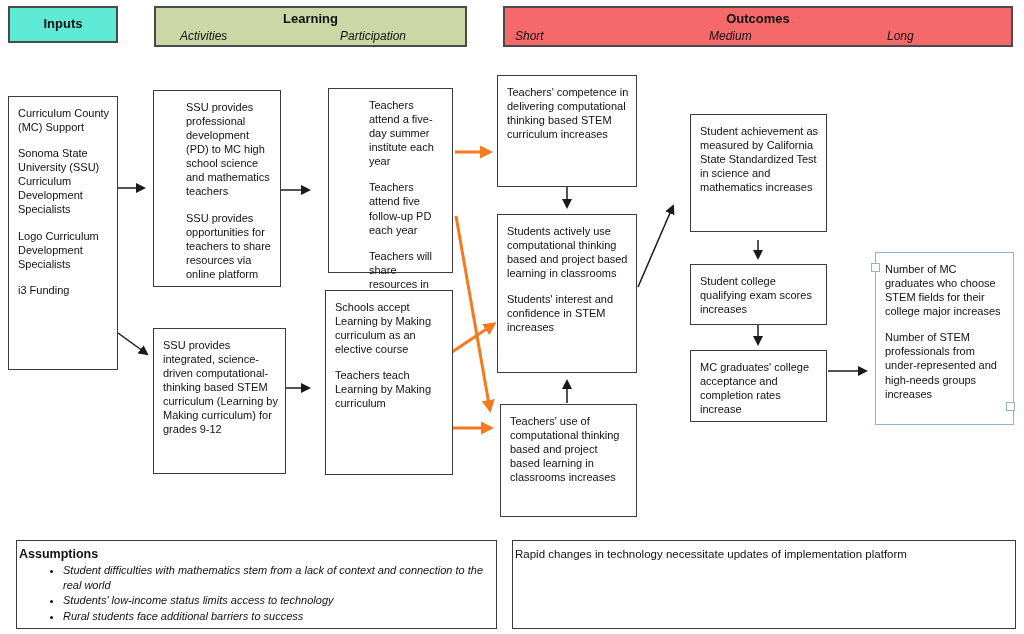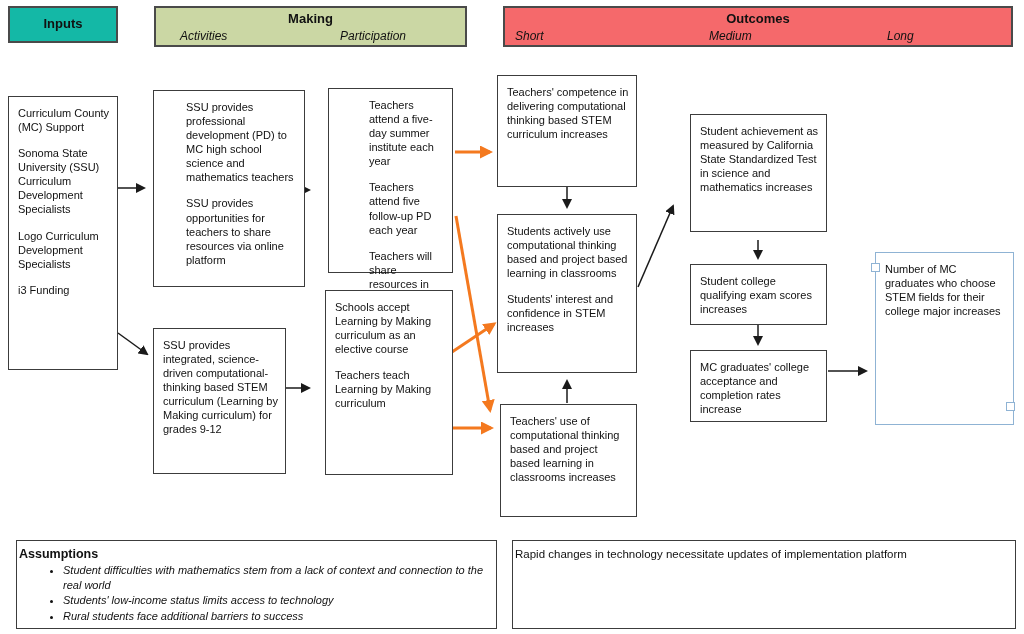--- a/index.html
+++ b/index.html
@@ -47,45 +47,45 @@
     <line x1="758" y1="240" x2="758" y2="258" stroke="#1a1a1a" stroke-width="1.5" marker-end="url(#mBlack)"></line>
     <line x1="758" y1="325" x2="758" y2="344" stroke="#1a1a1a" stroke-width="1.5" marker-end="url(#mBlack)"></line>
     <line x1="828" y1="371" x2="866" y2="371" stroke="#1a1a1a" stroke-width="1.5" marker-end="url(#mBlack)"></line>
 
     <line x1="455" y1="152" x2="490" y2="152" stroke="#f4791f" stroke-width="3" marker-end="url(#mOrange)"></line>
     <line x1="456" y1="216" x2="490" y2="410" stroke="#f4791f" stroke-width="3" marker-end="url(#mOrange)"></line>
     <line x1="452" y1="352" x2="494" y2="324" stroke="#f4791f" stroke-width="3" marker-end="url(#mOrange)"></line>
     <line x1="453" y1="428" x2="491" y2="428" stroke="#f4791f" stroke-width="3" marker-end="url(#mOrange)"></line>
   </svg>
 
-  <div class="hdr" style="left:8px;top:6px;width:110px;height:37px;background:#14b8a6;">
+  <div class="hdr" style="left:8px;top:6px;width:110px;height:37px;background:#5eead4;">
     <div class="hdr-title" style="padding-top:8px;">Inputs</div>
   </div>
 
   <div class="hdr" style="left:154px;top:6px;width:313px;height:41px;background:#cbd7a4;">
-    <div class="hdr-title">Making</div>
+    <div class="hdr-title">Learning</div>
     <div class="hdr-sub" style="left:24px;">Activities</div>
     <div class="hdr-sub" style="left:184px;">Participation</div>
   </div>
 
   <div class="hdr" style="left:503px;top:6px;width:510px;height:41px;background:#f5696b;">
     <div class="hdr-title">Outcomes</div>
     <div class="hdr-sub" style="left:10px;">Short</div>
     <div class="hdr-sub" style="left:204px;">Medium</div>
     <div class="hdr-sub" style="left:382px;">Long</div>
   </div>
 
   <div class="node" style="left:8px;top:96px;width:110px;height:274px;">
     <p>Curriculum County (MC) Support</p>
     <p>Sonoma State University (SSU) Curriculum Development Specialists</p>
     <p>Logo Curriculum Development Specialists</p>
     <p>i3 Funding</p>
   </div>
 
-  <div class="node" style="left:153px;top:90px;width:152px;height:197px;padding-left:32px;">
+  <div class="node" style="left:153px;top:90px;width:128px;height:197px;padding-left:32px;">
     <p>SSU provides professional development (PD) to MC high school science and mathematics teachers</p>
     <p>SSU provides opportunities for teachers to share resources via online platform</p>
   </div>
 
   <div class="node" style="left:153px;top:328px;width:133px;height:146px;">
     <p>SSU provides integrated, science-driven computational-thinking based STEM curriculum (Learning by Making curriculum) for grades 9-12</p>
   </div>
 
   <div class="node" style="left:328px;top:88px;width:125px;height:185px;padding-left:40px;">
     <p>Teachers attend a five-day summer institute each year</p>
@@ -118,20 +118,21 @@
   <div class="node" style="left:690px;top:264px;width:137px;height:61px;">
     <p>Student college qualifying exam scores increases</p>
   </div>
 
   <div class="node" style="left:690px;top:350px;width:137px;height:72px;">
     <p>MC graduates' college acceptance and completion rates increase</p>
   </div>
 
   <div class="node selected" style="left:875px;top:252px;width:139px;height:173px;">
     <p>Number of MC graduates who choose STEM fields for their college major increases</p>
+    <p>Number of STEM professionals from under-represented and high-needs groups increases</p>
   </div>
   <div class="handle" style="left:871px;top:263px;"></div>
   <div class="handle" style="left:1006px;top:402px;"></div>
 
   <div class="bottom-box" style="left:16px;top:540px;width:481px;height:89px;">
     <p class="bottom-title">Assumptions</p>
     <ul>
       <li>Student difficulties with mathematics stem from a lack of context and connection to the real world</li>
       <li>Students' low-income status limits access to technology</li>
       <li>Rural students face additional barriers to success</li>

